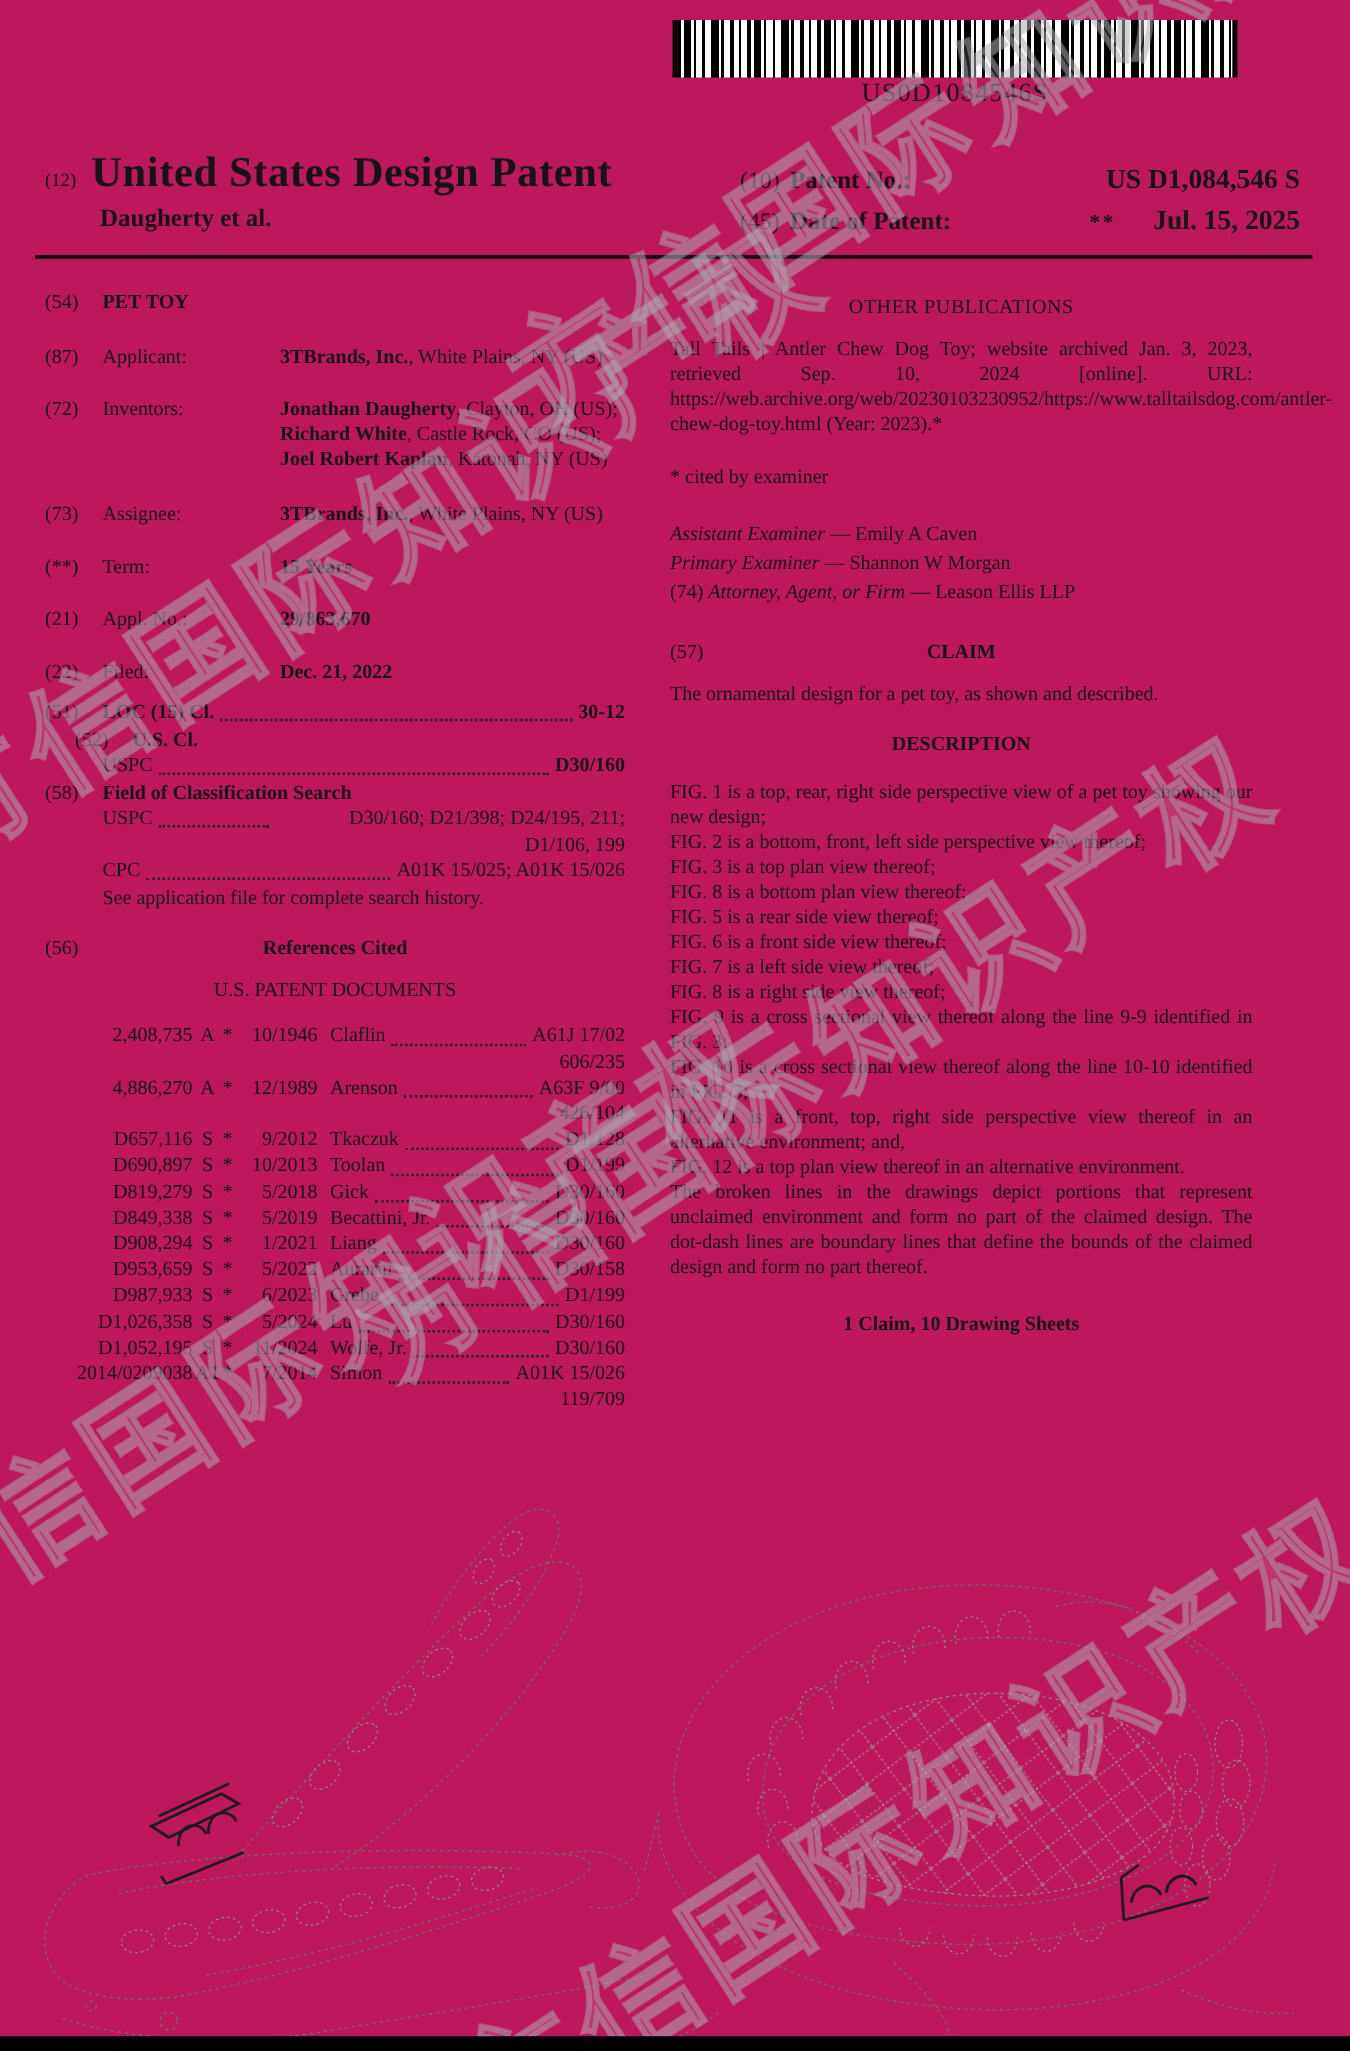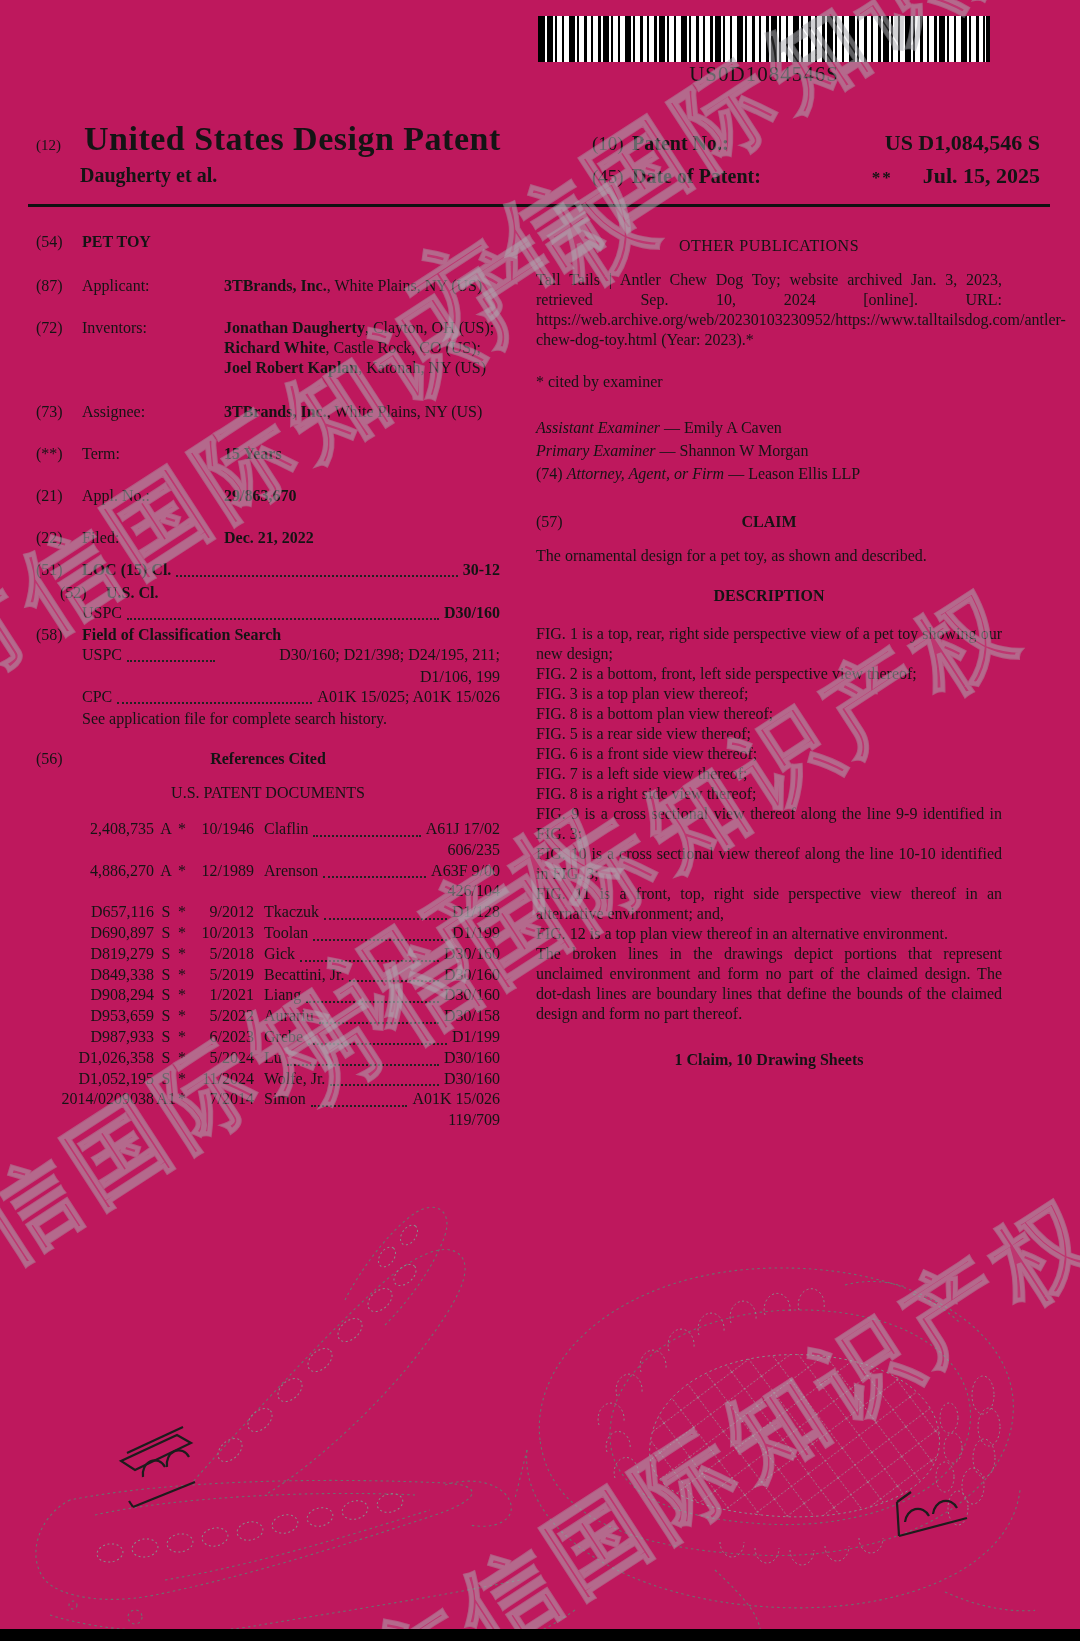--- a/index.html
+++ b/index.html
@@ -16,21 +16,21 @@
   
   .barcode{position:absolute;left:538px;top:16px;width:452px;z-index:1;}
   .bars{height:46px;background:
     repeating-linear-gradient(90deg,#000 0 3px,#fff 3px 5px,#000 5px 11px,#fff 11px 13px,
     #000 13px 15px,#fff 15px 20px,#000 20px 22px,#fff 22px 27px,#000 27px 33px,#fff 33px 35px,
     #000 35px 37px,#fff 37px 42px,#000 42px 45px,#fff 45px 49px,#000 49px 51px,#fff 51px 56px);
     border-left:4px solid #000;border-right:4px solid #000;}
   .bc-text{text-align:center;font-size:21px;margin-top:0px;letter-spacing:1px;}
 
   .hdr{position:absolute;left:36px;top:120px;width:1014px;z-index:1;}
-  .hdr-title-row{display:flex;align-items:baseline;gap:23px;}
+  .hdr-title-row{display:flex;align-items:baseline;gap:12px;}
   .kind-num{font-size:15px;}
   .main-title{font-size:34px;font-weight:bold;letter-spacing:.5px;}
   .byline{margin:6px 0 0 44px;font-size:20px;font-weight:bold;}
   .hdr-right{position:absolute;left:556px;top:10px;width:448px;}
   .hr-row{display:flex;align-items:baseline;margin-bottom:7px;}
   .hr-row .kind-num{width:40px;font-size:19px;}
   .hr-label{font-size:20px;font-weight:bold;}
   .hr-value{margin-left:auto;font-size:22px;font-weight:bold;}
   .stars{margin-left:auto;margin-right:30px;font-size:17px;font-weight:bold;letter-spacing:2px;}
   .stars + .hr-value{margin-left:0;}

